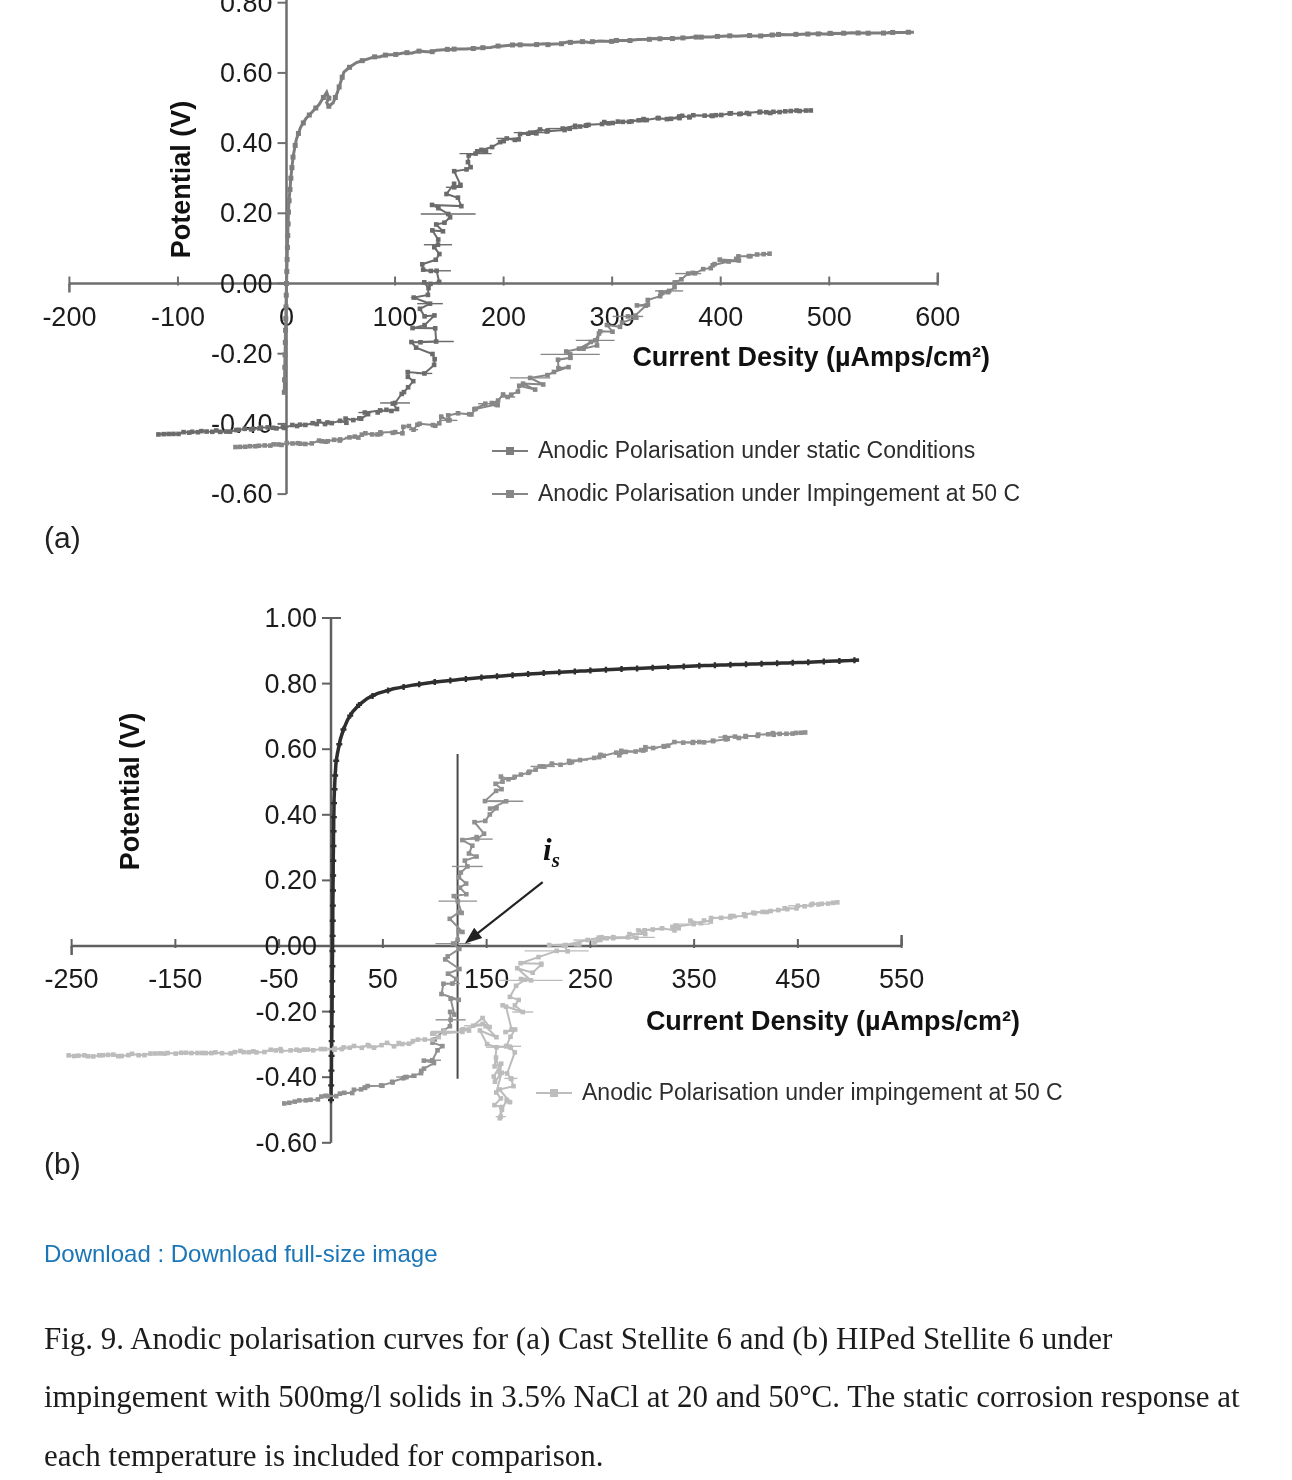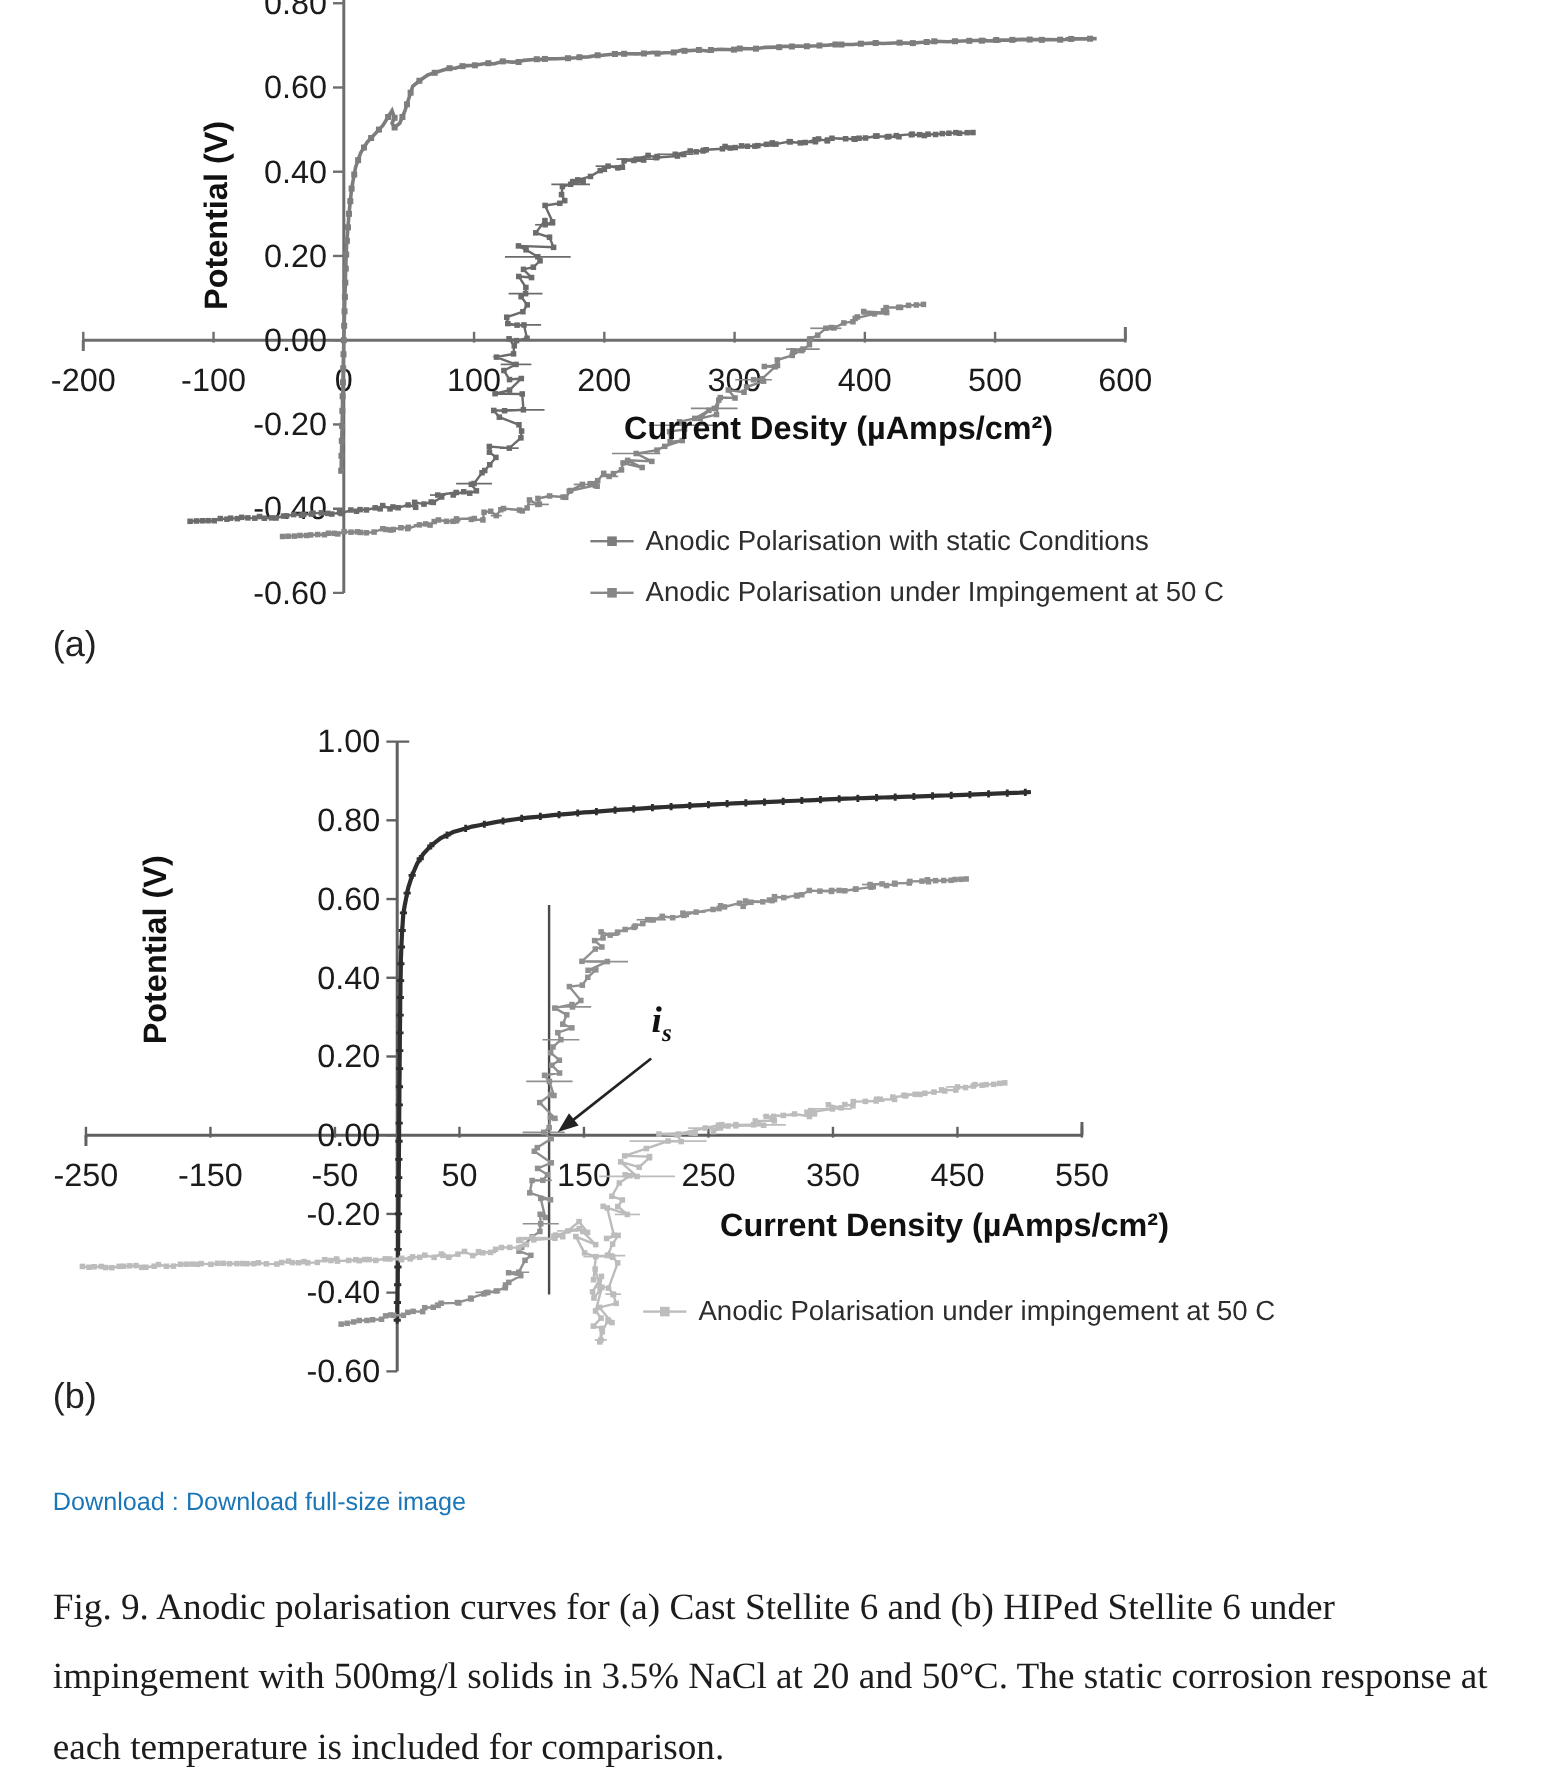--- a/index.html
+++ b/index.html
@@ -6,39 +6,39 @@
   .page{position:relative;width:1292px;height:1480px;background:#ffffff;overflow:hidden;
         font-family:"Liberation Sans",sans-serif;}
   svg.chart{position:absolute;left:0;}
   #chartA{top:0;}
   #chartB{top:585px;}
   svg.chart text{font-family:"Liberation Sans",sans-serif;font-size:27px;fill:#1b1b1b;}
   .ytitle{position:absolute;width:300px;text-align:center;font-weight:bold;font-size:27px;color:#111;
           transform:rotate(-90deg);}
   #ytitleA{left:31px;top:164px;}
   #ytitleB{left:-20px;top:776px;}
-  .xtitle{position:absolute;font-weight:bold;font-size:27px;color:#111;text-align:left;}
+  .xtitle{position:absolute;font-weight:bold;font-size:27px;color:#111;text-align:right;}
   #xtitleA{left:520px;top:342px;width:470px;}
   #xtitleB{left:600px;top:1006px;width:420px;}
   .legend{position:absolute;}
   #legendA{left:492px;top:437px;}
   #legendB{left:536px;top:1079px;}
   .lrow{display:flex;align-items:center;height:27px;}
   #legendA .lrow{margin-bottom:16px;}
   #legendB .lrow{margin-bottom:11px;}
   .lmark{position:relative;width:36px;height:2px;flex:0 0 36px;margin-right:10px;}
   .ldot{position:absolute;left:14px;top:-3px;width:8px;height:8px;}
   .llabel{font-size:23px;color:#2d2d2d;white-space:nowrap;}
   .panel-label{position:absolute;font-size:30px;color:#222;}
   #panelA{left:44px;top:521px;}
   #panelB{left:44px;top:1147px;}
   .annotation{position:absolute;left:543px;top:832px;font-family:"Liberation Serif",serif;
               font-style:italic;font-size:31px;color:#111;font-weight:bold;}
   .annotation sub{font-size:21px;}
-  .download-row{position:absolute;left:44px;top:1240px;font-size:21px;color:#1b76b7;}
+  .download-row{position:absolute;left:44px;top:1240px;font-size:24px;color:#1b76b7;}
   .download-row a{color:#1b76b7;text-decoration:none;cursor:pointer;}
   .caption{position:absolute;left:44px;top:1310px;width:1216px;margin:0;
            font-family:"Liberation Serif",serif;font-size:31px;line-height:1.88;color:#1c1c1c;}
 </style>
 </head>
 <body>
 
 <div class="page">
   <figure style="margin:0">
 
@@ -983,21 +983,21 @@
         <polygon points="464.8375,943.376 482.21227465231783,937.9568482415444 474.1645735300853,927.747318054155" fill="#222222"></polygon>
       </svg>
 
     <div id="ytitleA" class="ytitle">Potential (V)</div>
     <div id="xtitleA" class="xtitle">Current Desity (µAmps/cm²)</div>
     <div id="legendA" class="legend">
         <div class="lrow">
           <span class="lmark" style="background: rgb(125, 125, 125);">
             <span class="ldot" style="background: rgb(125, 125, 125);"></span>
           </span>
-          <span class="llabel">Anodic Polarisation with static Conditions</span>
+          <span class="llabel">Anodic Polarisation under static Conditions</span>
         </div>
         <div class="lrow">
           <span class="lmark" style="background: rgb(135, 135, 135);">
             <span class="ldot" style="background: rgb(135, 135, 135);"></span>
           </span>
           <span class="llabel">Anodic Polarisation under Impingement at 50 C</span>
         </div>
       </div>
     <div id="panelA" class="panel-label">(a)</div>
 

